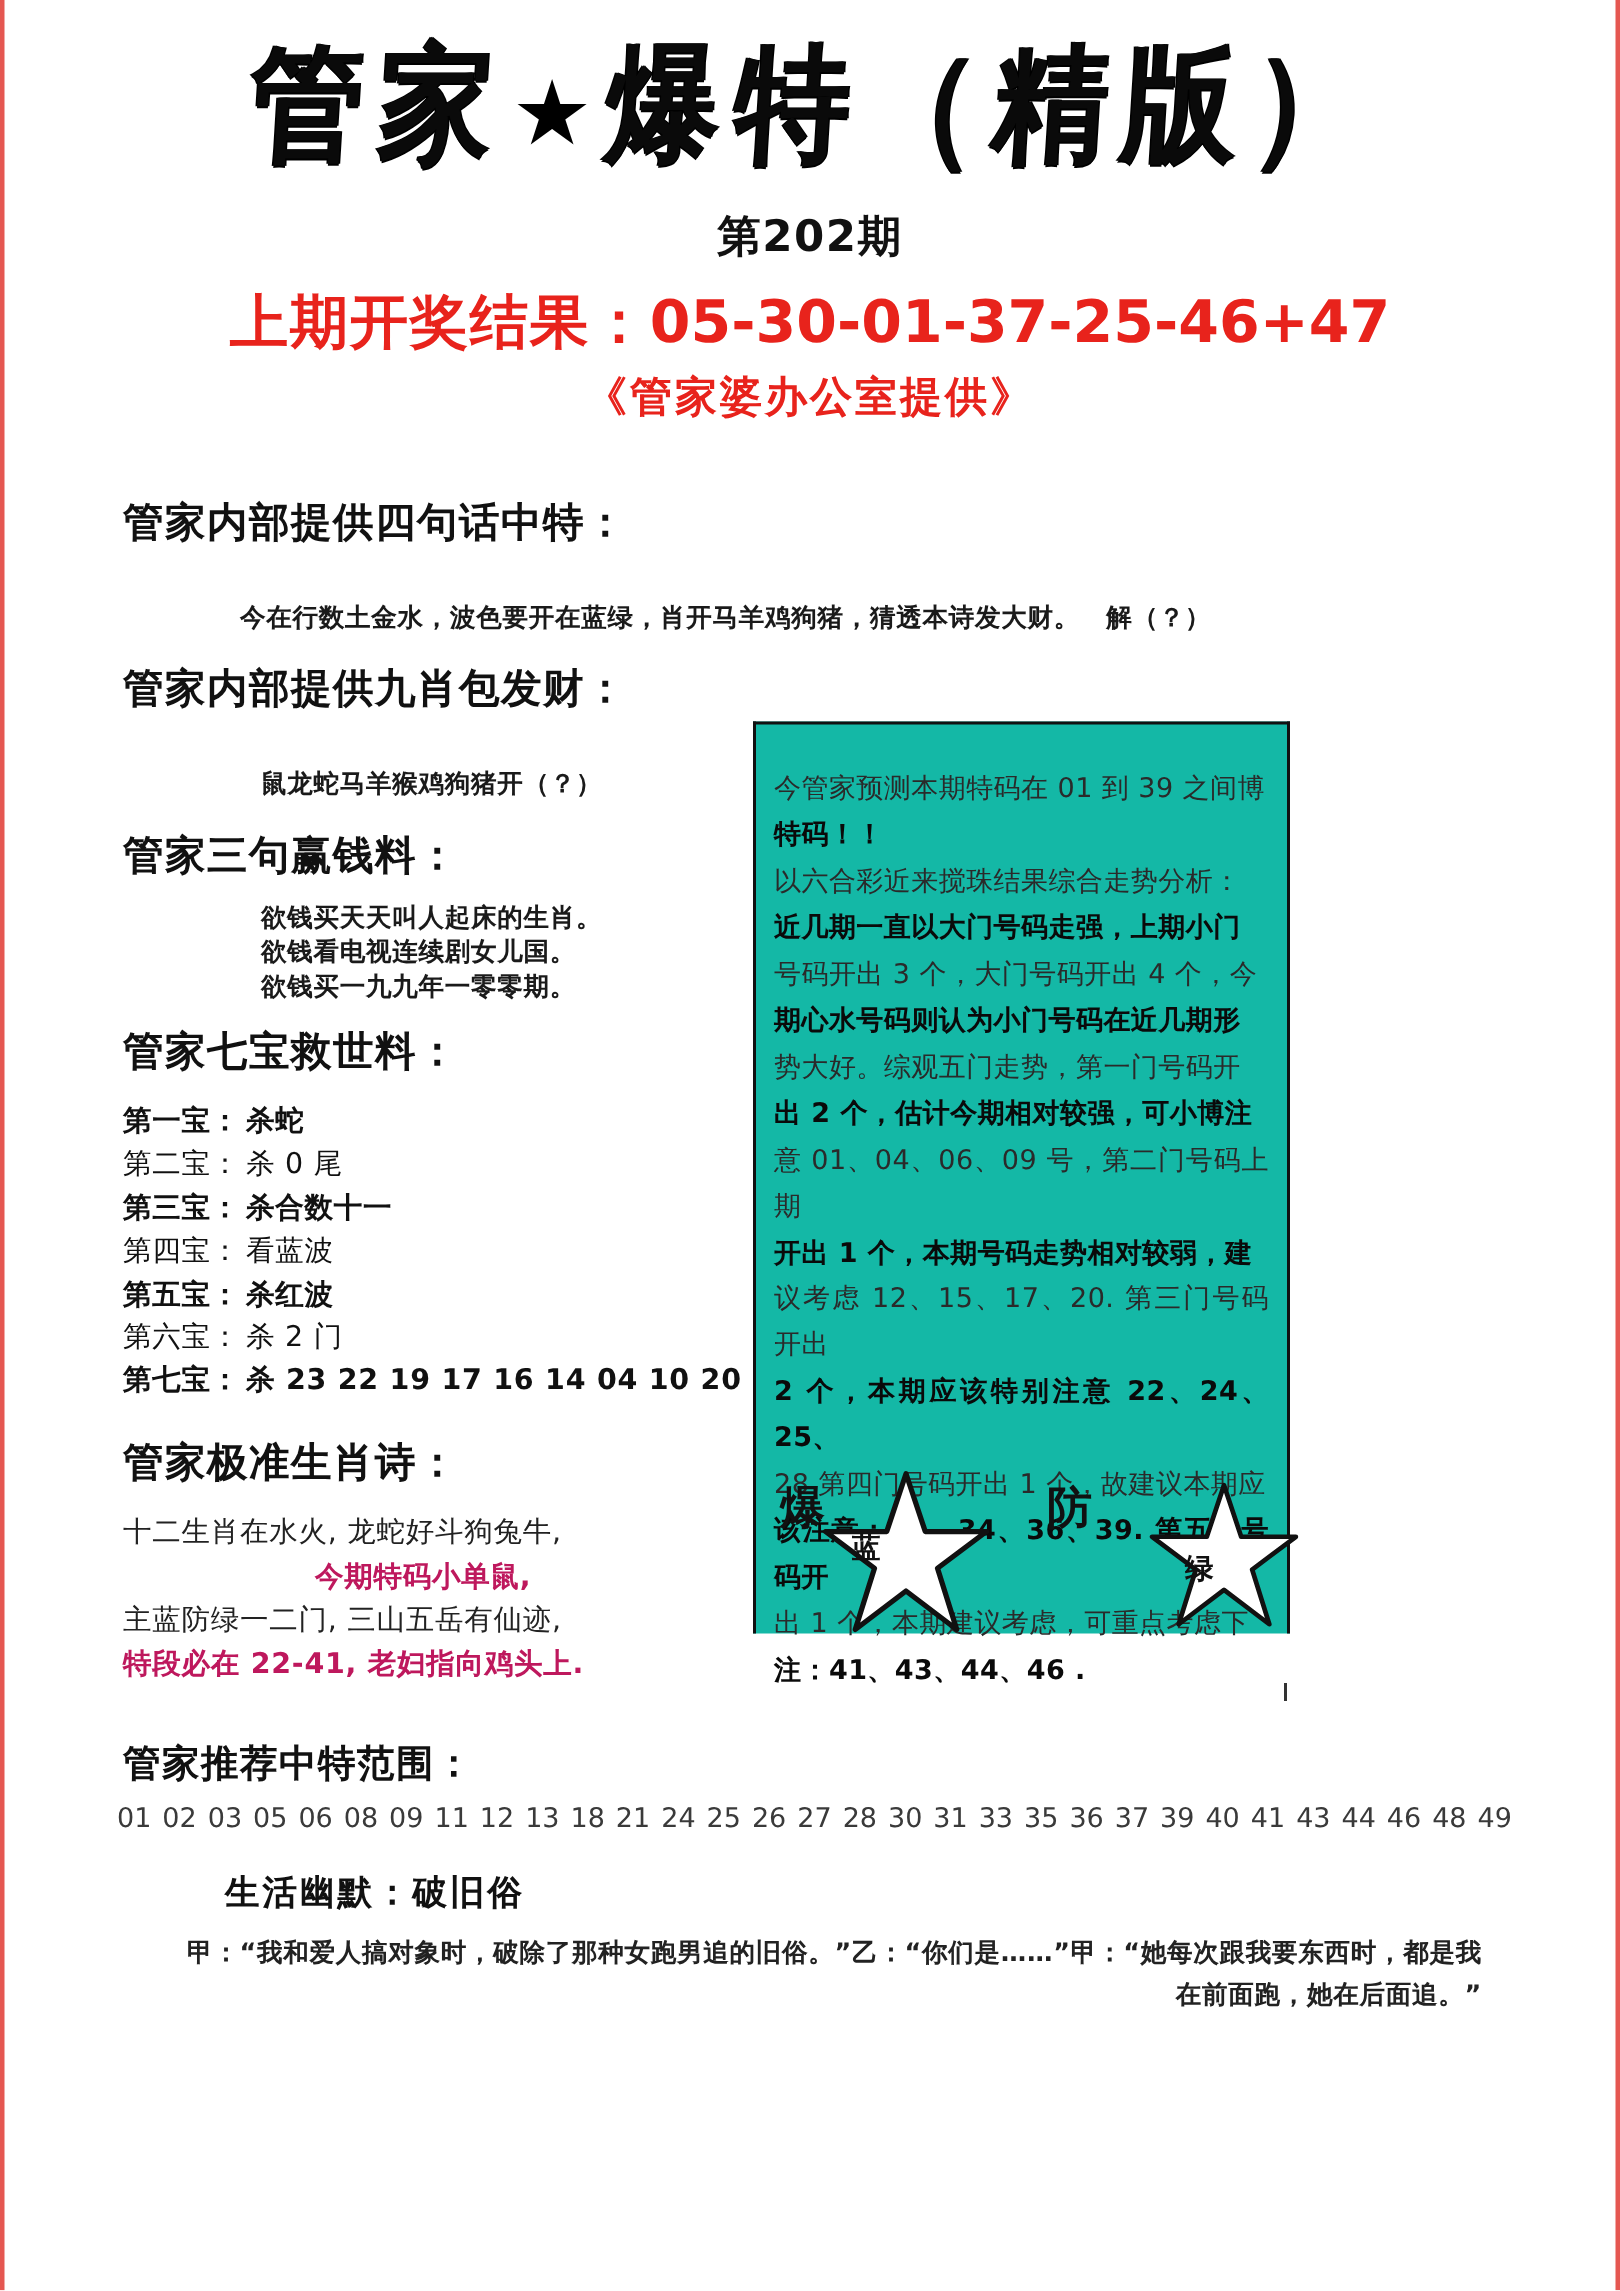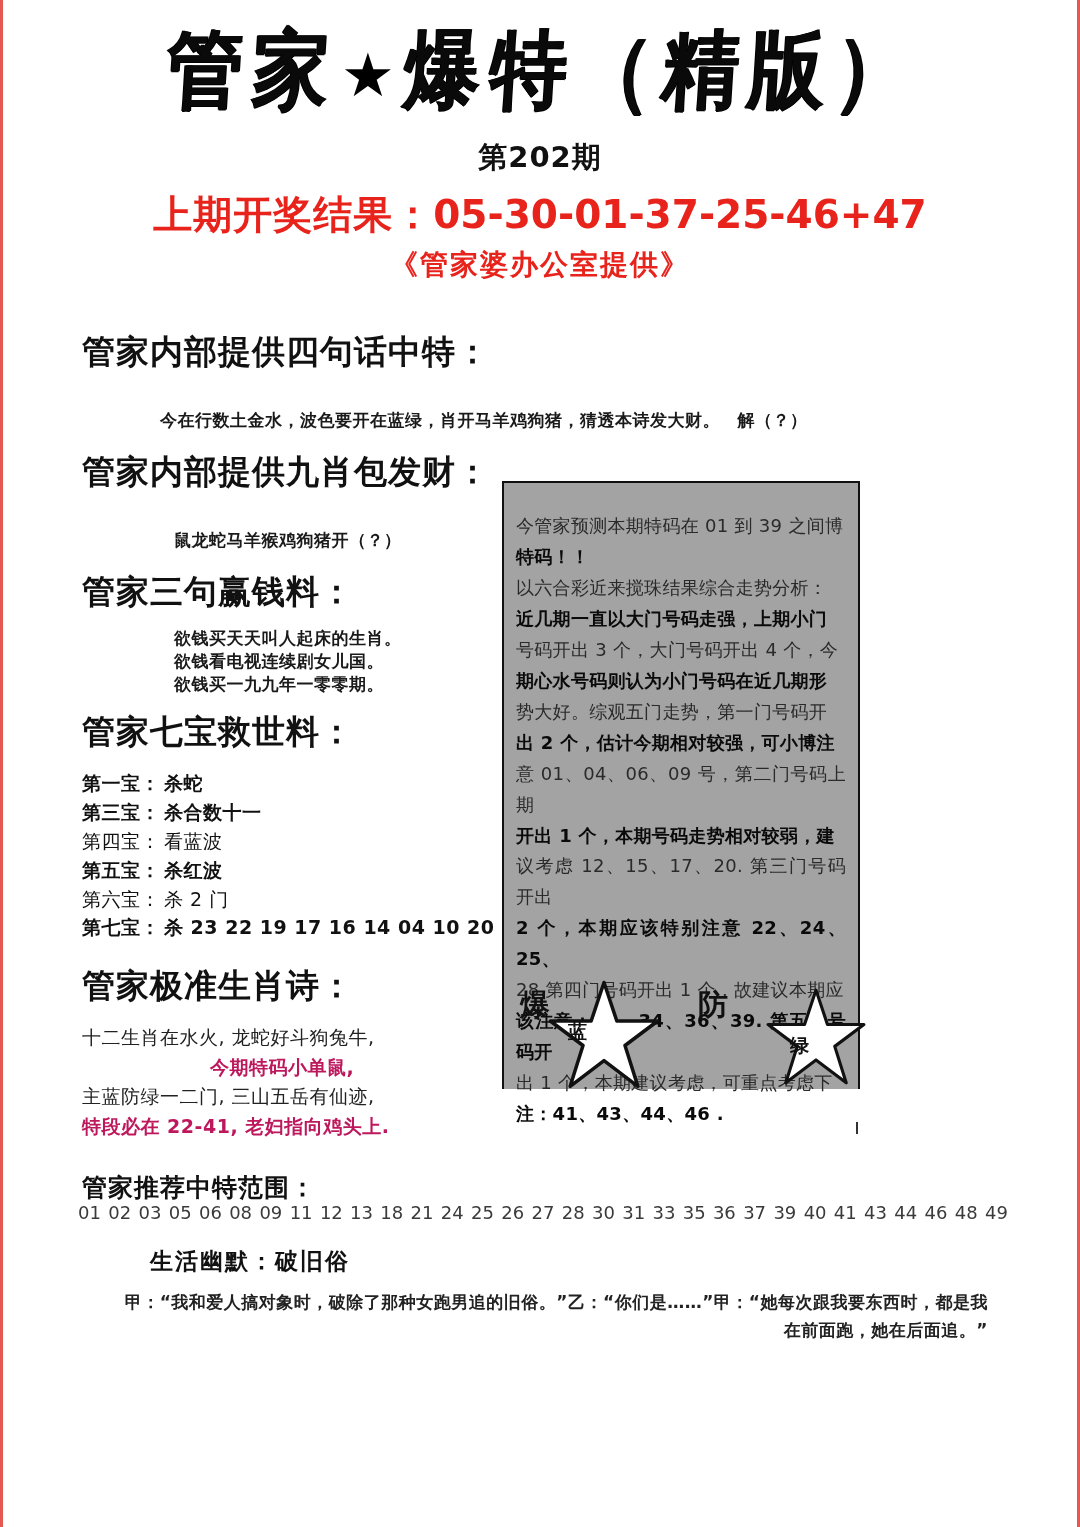--- a/index.html
+++ b/index.html
@@ -95,21 +95,21 @@
     color: #e8231c;
     letter-spacing: 2px;
   }
 
   
   .lcol { position: absolute; left: 82px; top: 330px; width: 430px; }
 
   .sec-head {
     font-family: "DejaVu Serif", "Liberation Serif", serif;
     font-weight: 700;
-    font-size: 33px;
+    font-size: 27px;
     color: #111;
     letter-spacing: 1px;
     margin: 0 0 4px 0;
     white-space: nowrap;
   }
   .poem-line {
     font-family: "DejaVu Sans", "Liberation Sans", sans-serif;
     font-weight: 700;
     font-size: 17px;
     color: #1a1a1a;
@@ -148,21 +148,20 @@
   .rec-head {
     position: absolute;
     left: 82px;
     top: 1159px;
     font-family: "DejaVu Serif", "Liberation Serif", serif;
     font-weight: 700;
     font-size: 25px;
     color: #111;
     letter-spacing: 1px;
     white-space: nowrap;
-    margin-top: 12px;
   }
   .rec-nums {
     position: absolute;
     left: 78px;
     top: 1202px;
     width: 930px;
     display: flex;
     justify-content: space-between;
     font-family: "DejaVu Sans", "Liberation Sans", sans-serif;
     font-size: 18px;
@@ -200,21 +199,21 @@
   
   .analysis-box {
     position: absolute;
     left: 502px;
     top: 481px;
     width: 358px;
     height: 608px;
     border: 2px solid #111;
     border-bottom: none;
     box-sizing: border-box;
-    background: #a3a3a3;
+    background: #14b8a6;
   }
   .analysis-inner {
     padding: 28px 12px 0 12px;
     font-family: "DejaVu Sans", "Liberation Sans", sans-serif;
     font-size: 18px;
     line-height: 1.72;
     color: #2a2a2a;
     letter-spacing: .3px;
     text-align: justify;
   }
@@ -297,20 +296,21 @@
     <div class="gap-s" style="height:8px"></div>
     <div class="poem-line indent-2">欲钱买天天叫人起床的生肖。</div>
     <div class="poem-line indent-2">欲钱看电视连续剧女儿国。</div>
     <div class="poem-line indent-2">欲钱买一九九年一零零期。</div>
 
     <div class="gap-s" style="height:14px"></div>
     <div class="sec-head">管家七宝救世料：</div>
     <div class="gap-s" style="height:10px"></div>
 
     <div class="treasure bold"><span>第一宝：</span><span class="val">杀蛇</span></div>
+    <div class="treasure"><span>第二宝：</span><span class="val">杀 0 尾</span></div>
     <div class="treasure bold"><span>第三宝：</span><span class="val">杀合数十一</span></div>
     <div class="treasure"><span>第四宝：</span><span class="val">看蓝波</span></div>
     <div class="treasure bold"><span>第五宝：</span><span class="val">杀红波</span></div>
     <div class="treasure"><span>第六宝：</span><span class="val">杀 2 门</span></div>
     <div class="treasure bold"><span>第七宝：</span><span class="val">杀 23 22 19 17 16 14 04 10 20 34</span></div>
 
     <div class="gap-s" style="height:22px"></div>
     <div class="sec-head">管家极准生肖诗：</div>
     <div class="gap-s" style="height:10px"></div>
     <div class="zodiac-poem">十二生肖在水火, 龙蛇好斗狗兔牛,</div>

